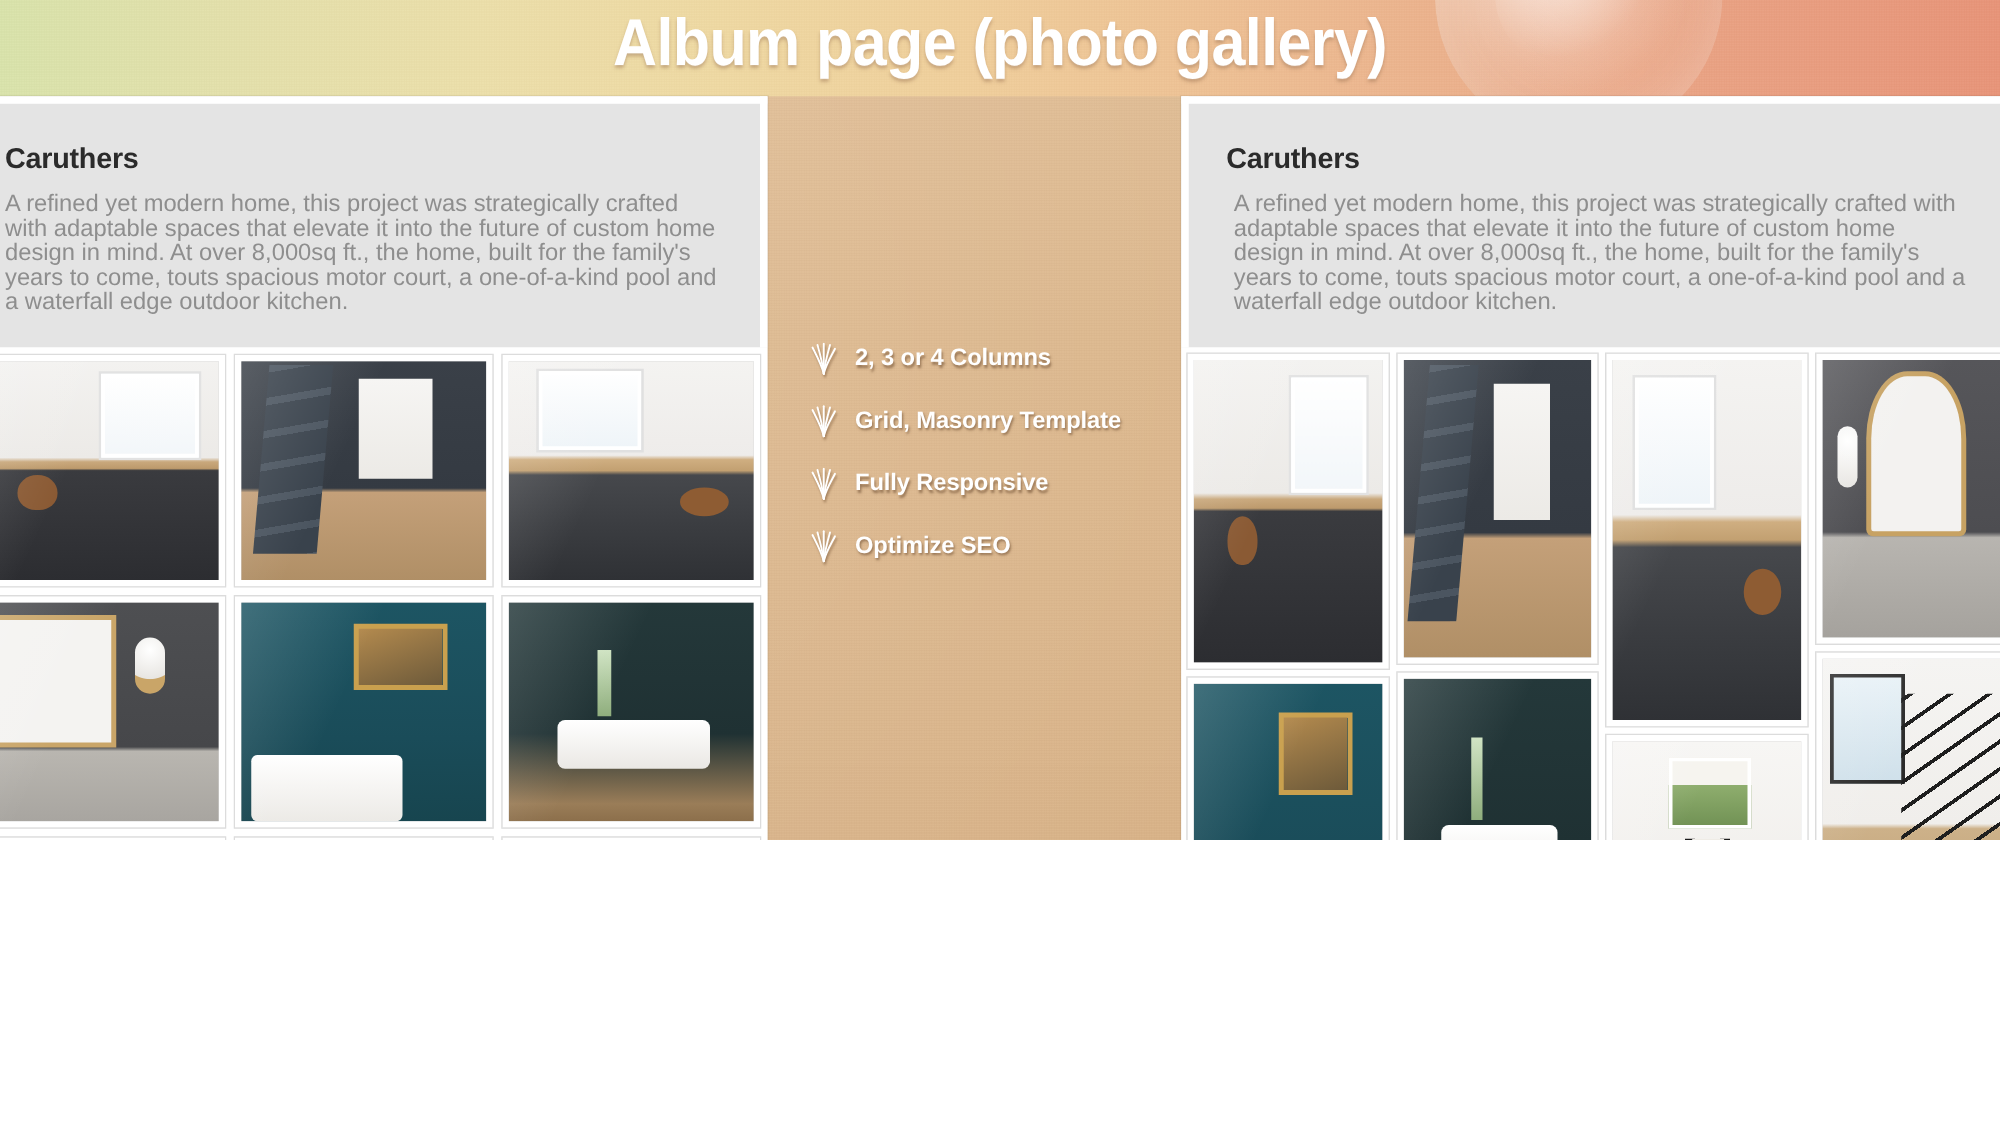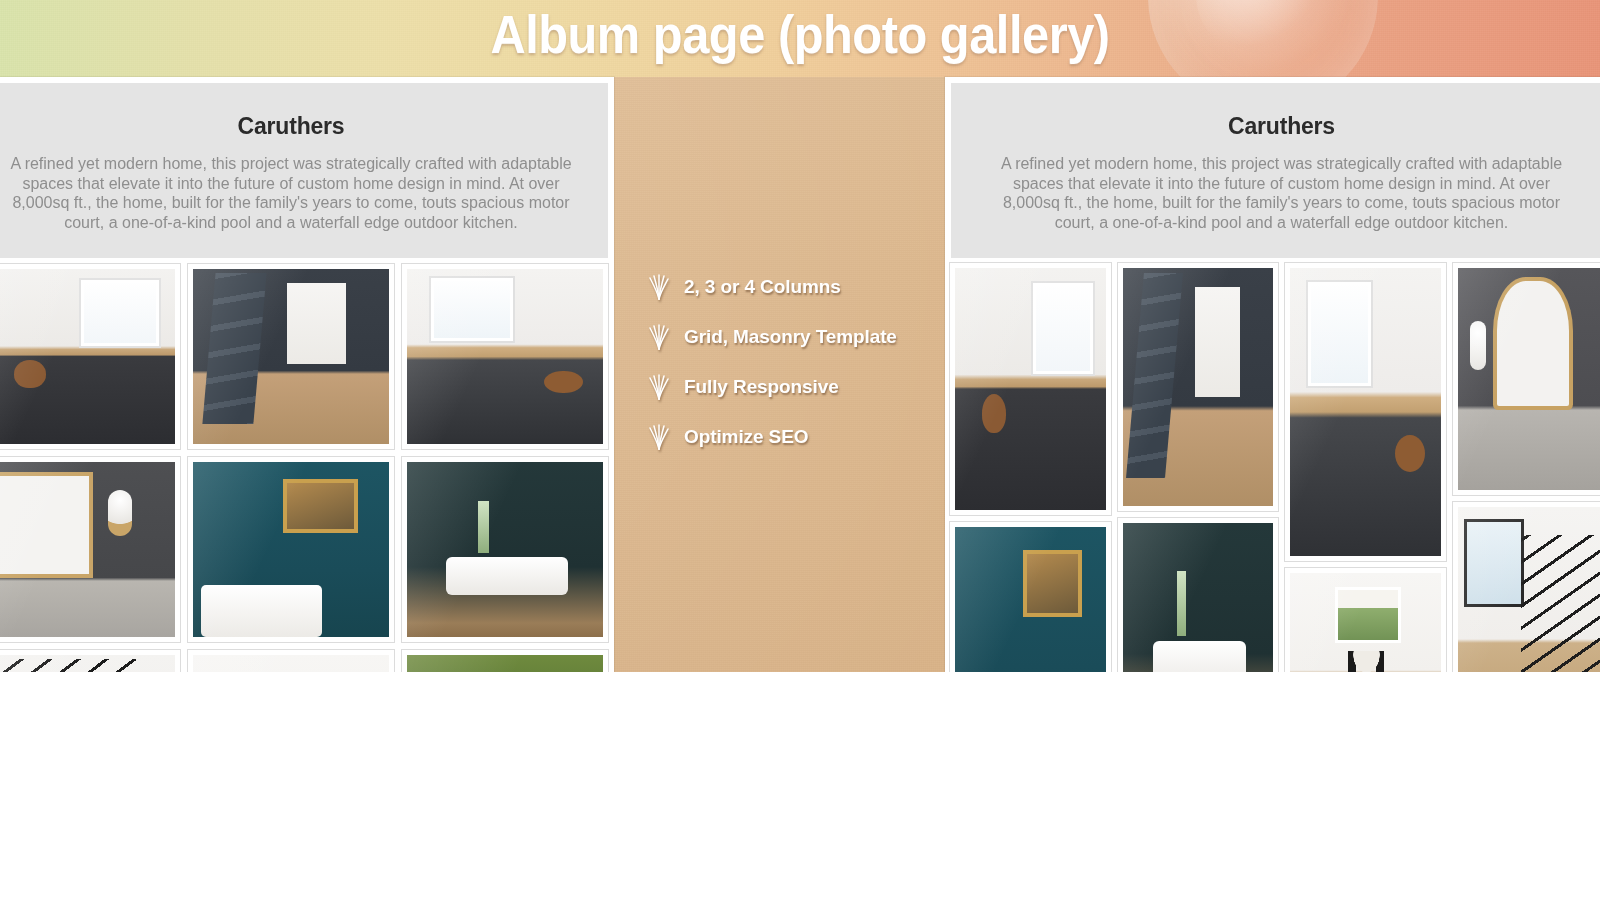--- a/index.html
+++ b/index.html
@@ -159,30 +159,28 @@
   .panel-left  { left: -32px; width: 646px;  height: 823px; }
   .panel-right { left: 945px; width: 673px;  height: 823px; }
 
   .panel-head {
     background: #e4e4e4;
     padding: 30px 30px 26px;
     border: 6px solid #ffffff;
     border-bottom: none;
   }
   .album-title {
-    text-align: center;
     font-size: 23px;
     font-weight: bold;
     color: #2b2b2b;
     letter-spacing: -0.2px;
     margin-bottom: 14px;
   }
   .album-desc {
-    text-align: center;
-    font-size: 16px;
+    font-size: 19px;
     line-height: 19.5px;
     color: #8e8e8e;
     font-weight: normal;
   }
   .panel-right .album-desc { padding: 0 6px; }
 
   
   .grid-gallery {
     display: grid;
     grid-template-columns: repeat(3, 1fr);

